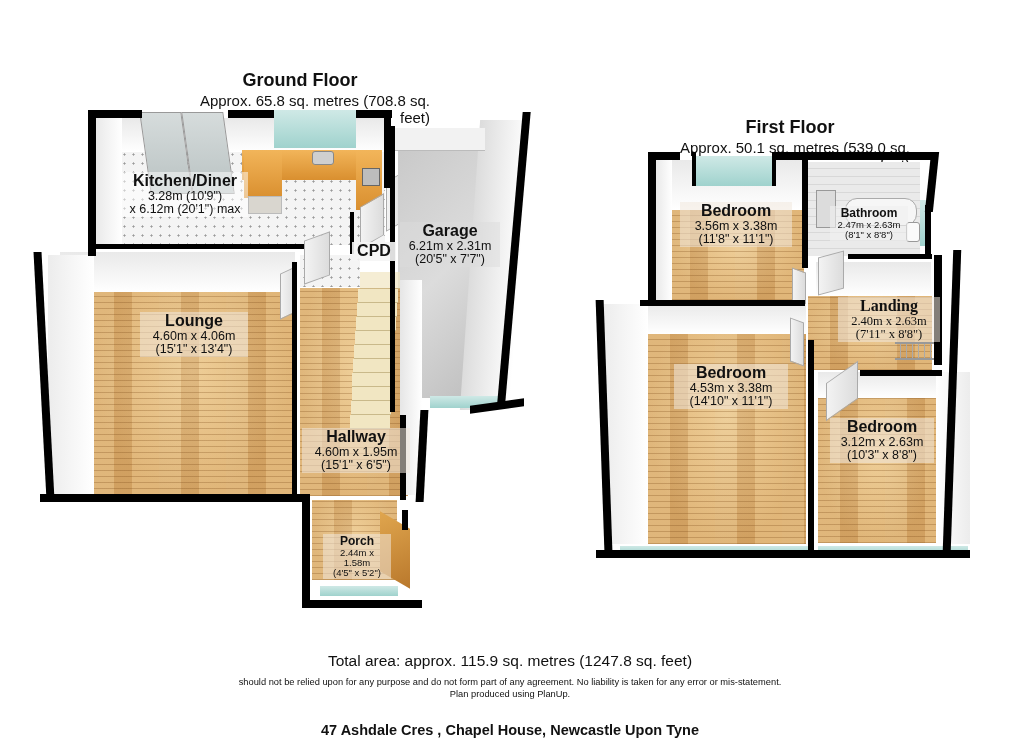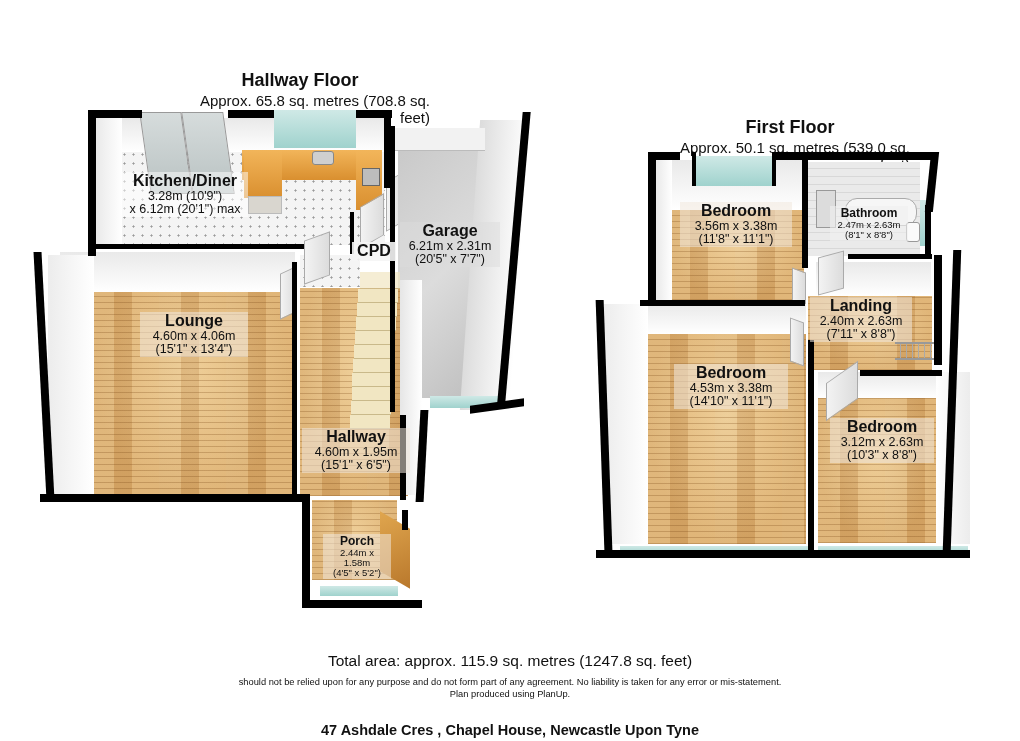--- a/index.html
+++ b/index.html
@@ -35,21 +35,21 @@
   .stair { position:absolute; background:#f1e6c2; border-bottom:1px solid #c9b98a; }
   .worktop { position:absolute; background:linear-gradient(180deg,#f2b55a,#d98f2f); }
   .cupboard { position:absolute; background:#d9d6cf; border:1px solid #bbb; }
   .footer-total { position:absolute; left:0; width:1020px; top:652px; text-align:center; font-size:15.5px; color:#111; }
   .footer-disc { position:absolute; left:170px; width:680px; top:677px; text-align:center; font-size:9.3px; line-height:11.5px; color:#111; }
   .footer-addr { position:absolute; left:0; width:1020px; top:722px; text-align:center; font-weight:bold; font-size:14.5px; color:#111; }
 </style>
 </head>
 <body>
 
-<div class="floor-title" style="left:180px;top:70px;width:240px;">Hallway Floor</div>
+<div class="floor-title" style="left:180px;top:70px;width:240px;">Ground Floor</div>
 <div class="floor-sub" style="left:170px;top:92px;width:260px;">Approx. 65.8 sq. metres (708.8 sq. feet)</div>
 
 <div class="abs" style="left:0;top:0;width:560px;height:620px;padding-left:27px;">
 
   <div class="tile" style="left:120px;top:150px;width:265px;height:95px;"></div>
   <div class="innerwall-h" style="left:108px;top:118px;width:280px;height:34px;"></div>
   <div class="innerwall" style="left:92px;top:118px;width:30px;height:128px;"></div>
   <div class="abs" style="left:145px;top:112px;width:40px;height:80px;background:linear-gradient(180deg,#d6dcdc,#b9c2c2);transform:skewX(8deg);border:1px solid #999;"></div>
   <div class="abs" style="left:187px;top:112px;width:40px;height:80px;background:linear-gradient(180deg,#d6dcdc,#b9c2c2);transform:skewX(8deg);border:1px solid #999;"></div>
   <div class="glass" style="left:274px;top:110px;width:82px;height:38px;"></div>
@@ -199,21 +199,21 @@
   <div class="label-box" style="left:680px;top:202px;width:104px;">
     <span class="room-name">Bedroom</span>
     <span class="room-dim">3.56m x 3.38m</span>
     <span class="room-dim">(11'8" x 11'1")</span>
   </div>
   <div class="label-box" style="left:830px;top:206px;width:70px;background:rgba(240,240,240,0.6);">
     <span class="room-name-sm">Bathroom</span>
     <span class="room-dim-sm">2.47m x 2.63m</span>
     <span class="room-dim-sm">(8'1" x 8'8")</span>
   </div>
-  <div class="label-box" style="left:810px;top:297px;width:94px;">
+  <div class="label-box" style="left:838px;top:297px;width:94px;font-family:Liberation Serif, serif;">
     <span class="room-name">Landing</span>
     <span class="room-dim">2.40m x 2.63m</span>
     <span class="room-dim">(7'11" x 8'8")</span>
   </div>
   <div class="label-box" style="left:674px;top:364px;width:106px;">
     <span class="room-name">Bedroom</span>
     <span class="room-dim">4.53m x 3.38m</span>
     <span class="room-dim">(14'10" x 11'1")</span>
   </div>
   <div class="label-box" style="left:830px;top:418px;width:96px;">

